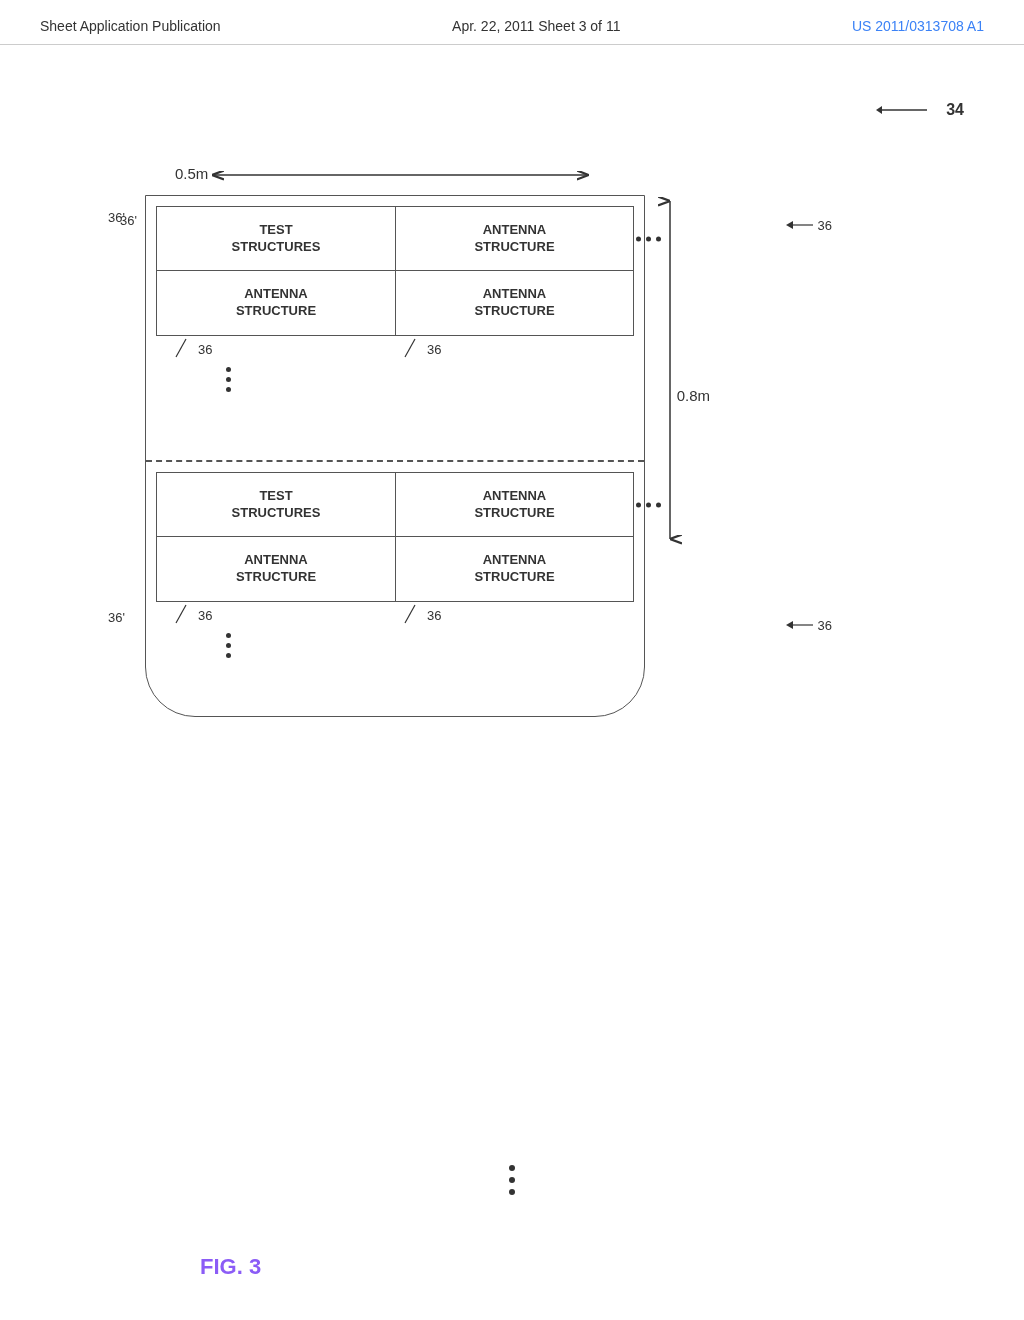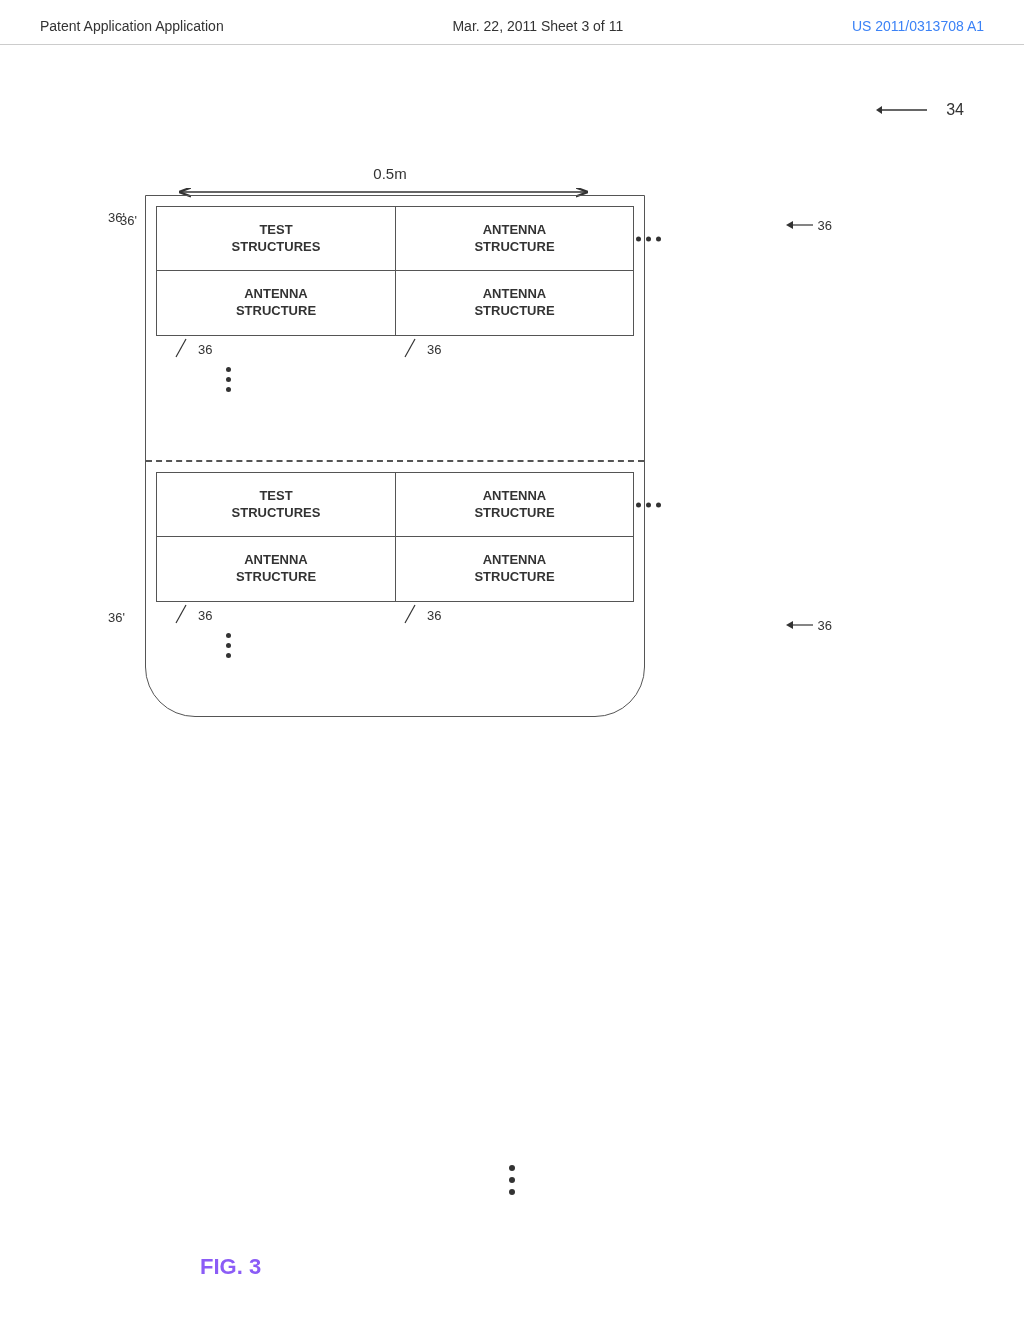--- a/index.html
+++ b/index.html
@@ -38,36 +38,36 @@
       position: relative;
       width: 100%;
       height: calc(100% - 60px);
     }
 
   </style>
 </head>
 <body>
 
 <div class="header">
-  <div class="header-left">Patent Application Application</div>
-  <div class="header-center">Mar. 22, 2011   Sheet 3 of 11</div>
+  <div class="header-left">Sheet Application Publication</div>
+  <div class="header-center">Apr. 22, 2011   Sheet 3 of 11</div>
   <div class="header-right">US 2011/0313708 A1</div>
 </div>
 
 <div class="main">
 
   <div style="position:absolute; top:55px; right:60px; font-size:16px; color:#333; display:flex; align-items:center;">
     <svg width="60" height="20" style="overflow:visible;">
       <line x1="0" y1="10" x2="45" y2="10" stroke="#333" stroke-width="1.5"></line>
       <polygon points="0,6 0,14 -6,10" fill="#333"></polygon>
     </svg>
-    <span style="margin-left:4px;">34</span>
-  </div>
-
-  <div style="position:absolute; top:120px; left:175px; width:430px; display:flex; flex-direction:column; align-items:center;text-align:center;">
+    <span style="margin-left:4px;font-weight:bold;">34</span>
+  </div>
+
+  <div style="position:absolute; top:120px; left:175px; width:430px; display:flex; align-items:center;text-align:center;">
     <span style="font-size:15px; color:#333; margin-bottom:3px;">0.5m</span>
     <div style="width:100%; display:flex; align-items:center;">
       <svg width="100%" height="14" style="overflow:visible; flex:1;">
         <defs>
           <marker id="arrowL" markerWidth="8" markerHeight="8" refX="0" refY="3" orient="auto">
             <path d="M8,0 L0,3 L8,6" fill="none" stroke="#333" stroke-width="1.5"></path>
           </marker>
           <marker id="arrowR" markerWidth="8" markerHeight="8" refX="8" refY="3" orient="auto">
             <path d="M0,0 L8,3 L0,6" fill="none" stroke="#333" stroke-width="1.5"></path>
           </marker>
@@ -202,20 +202,36 @@
             </div>
           <div style="margin-left:30px;">
               <div style="width:5px;height:5px;border-radius:50%;background:#333;"></div>
             </div>
         </div>
 
         <div style="height:50px;"></div>
       </div>
     </div>
 
+    <div style="display:flex; flex-direction:column; align-items:center; margin-left:15px; height:400px; padding-top:0;">
+      <div style="flex:1; position:relative; display:flex; flex-direction:column; align-items:center; height:350px;">
+        <svg width="20" height="350" style="overflow:visible;">
+          <defs>
+            <marker id="arrowUp" markerWidth="8" markerHeight="8" refX="3" refY="0" orient="auto">
+              <path d="M0,8 L3,0 L6,8" fill="none" stroke="#333" stroke-width="1.5"></path>
+            </marker>
+            <marker id="arrowDown" markerWidth="8" markerHeight="8" refX="3" refY="8" orient="auto">
+              <path d="M0,0 L3,8 L6,0" fill="none" stroke="#333" stroke-width="1.5"></path>
+            </marker>
+          </defs>
+          <line x1="10" y1="6" x2="10" y2="344" stroke="#333" stroke-width="1.5" marker-start="url(#arrowUp)" marker-end="url(#arrowDown)"></line>
+        </svg>
+        <span style="position:absolute; right:-30px; top:50%; transform:translateY(-50%) rotate(0deg); font-size:15px; color:#333; white-space:nowrap;">0.8m</span>
+      </div>
+    </div>
   </div>
 
   <div style="position:absolute; top:165px; left:108px; font-size:13px; color:#333;">
     <span>36'</span>
   </div>
 
   <div style="position:absolute; top:172px; right:192px; font-size:13px; color:#333; display:flex; align-items:center;">
     <svg width="30" height="16" style="overflow:visible;">
       <line x1="25" y1="8" x2="5" y2="8" stroke="#333" stroke-width="1.2"></line>
       <polygon points="5,4 5,12 -2,8" fill="#333"></polygon>

